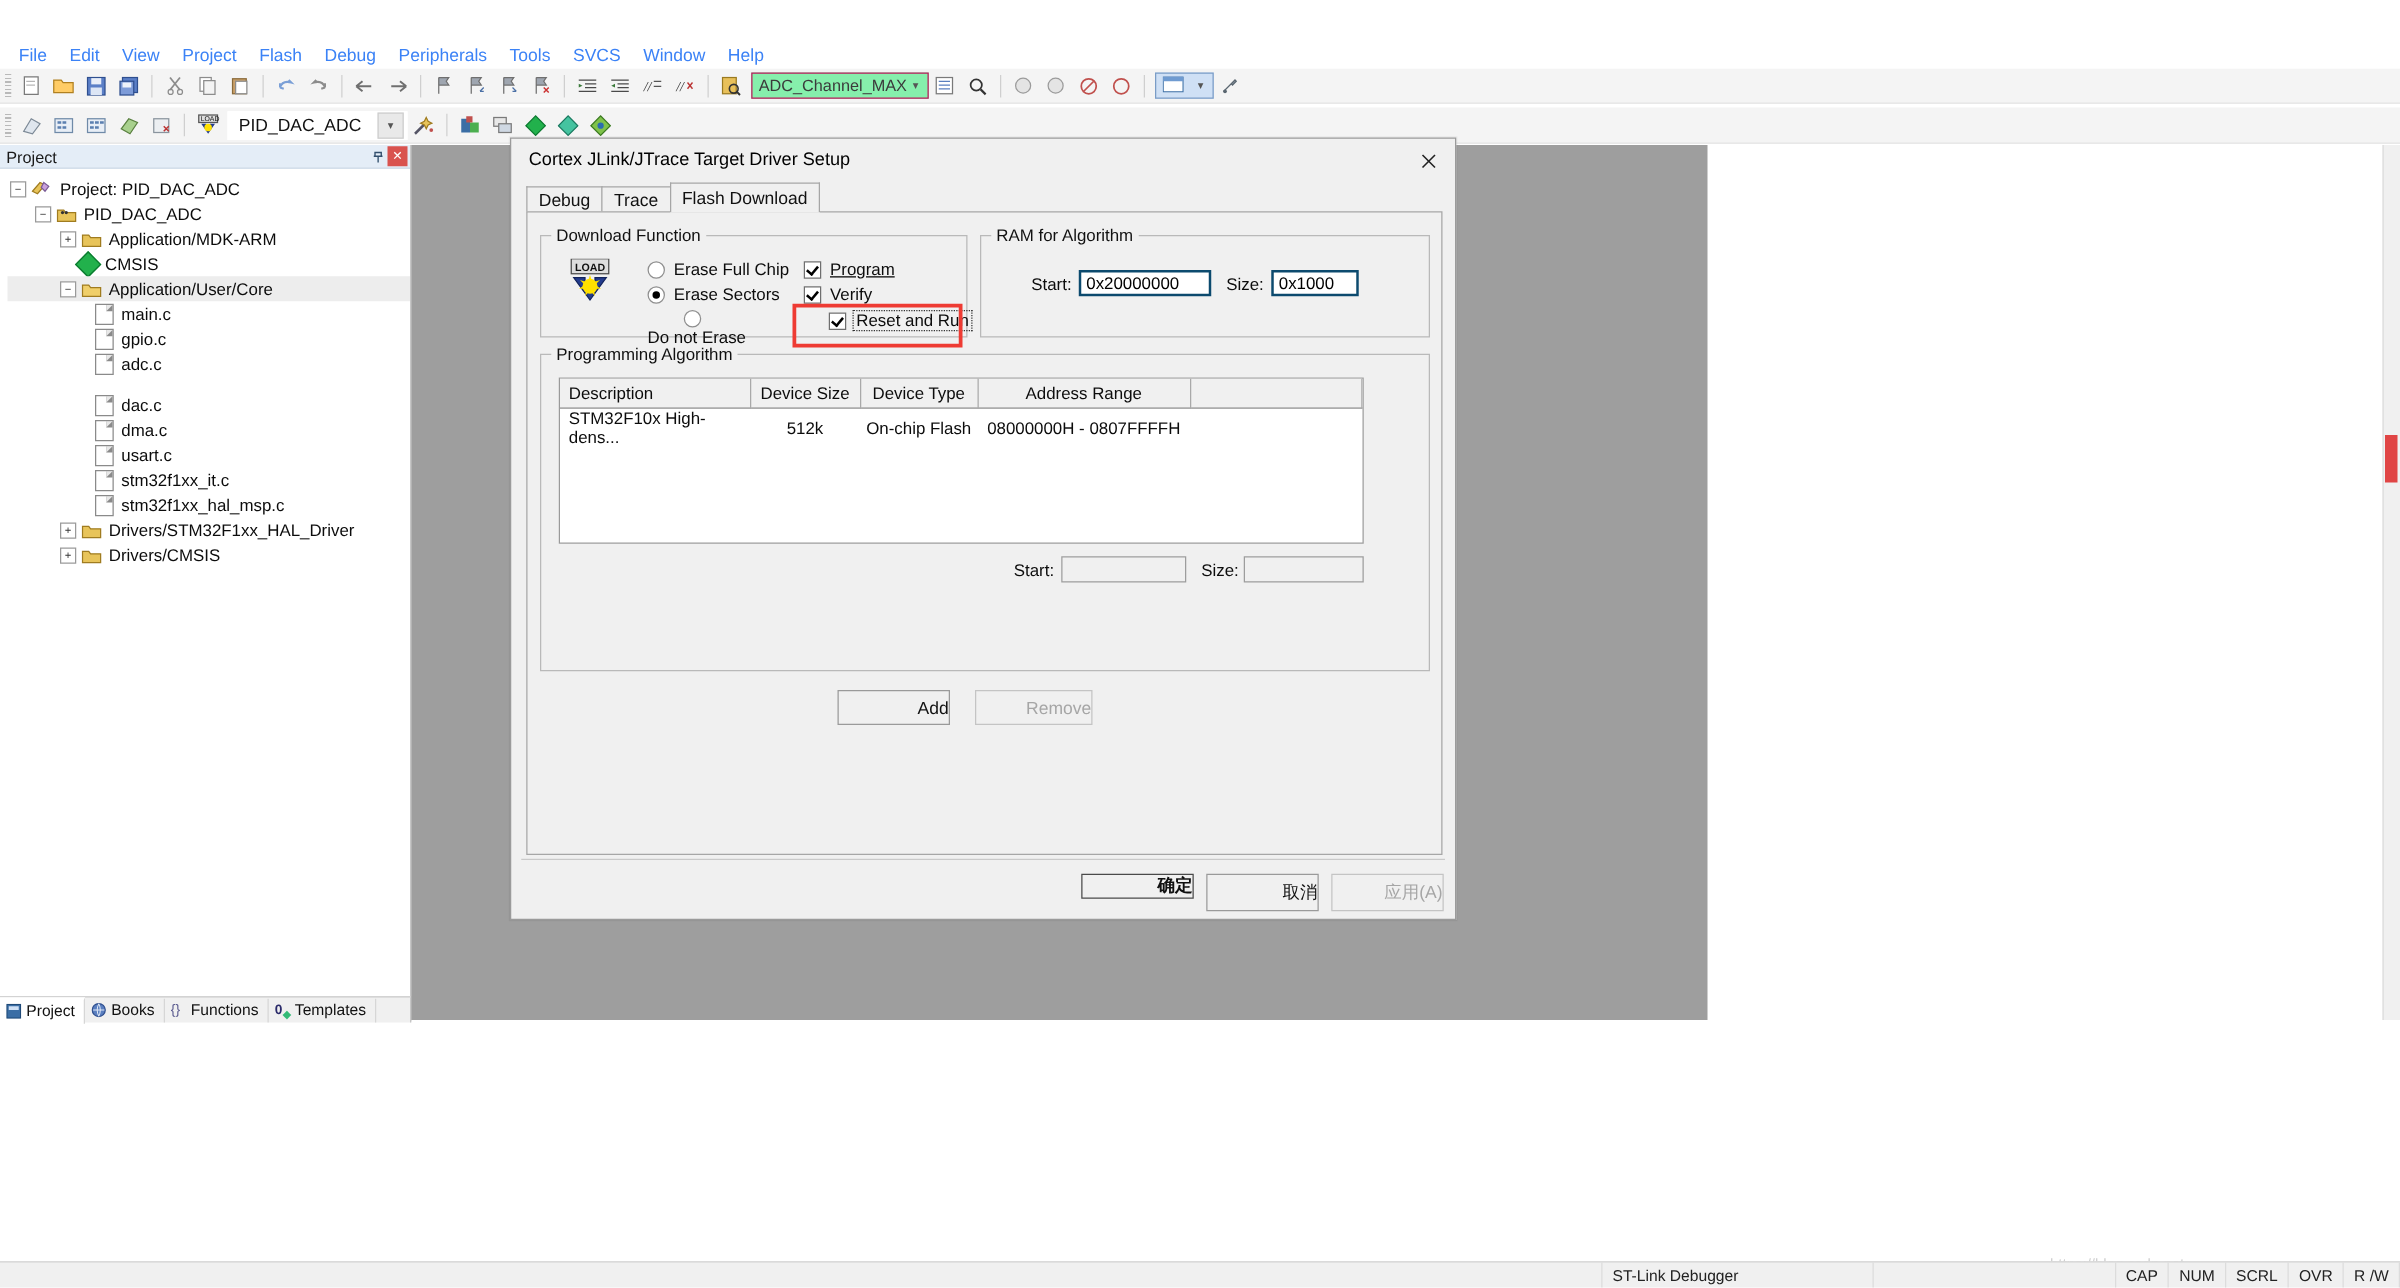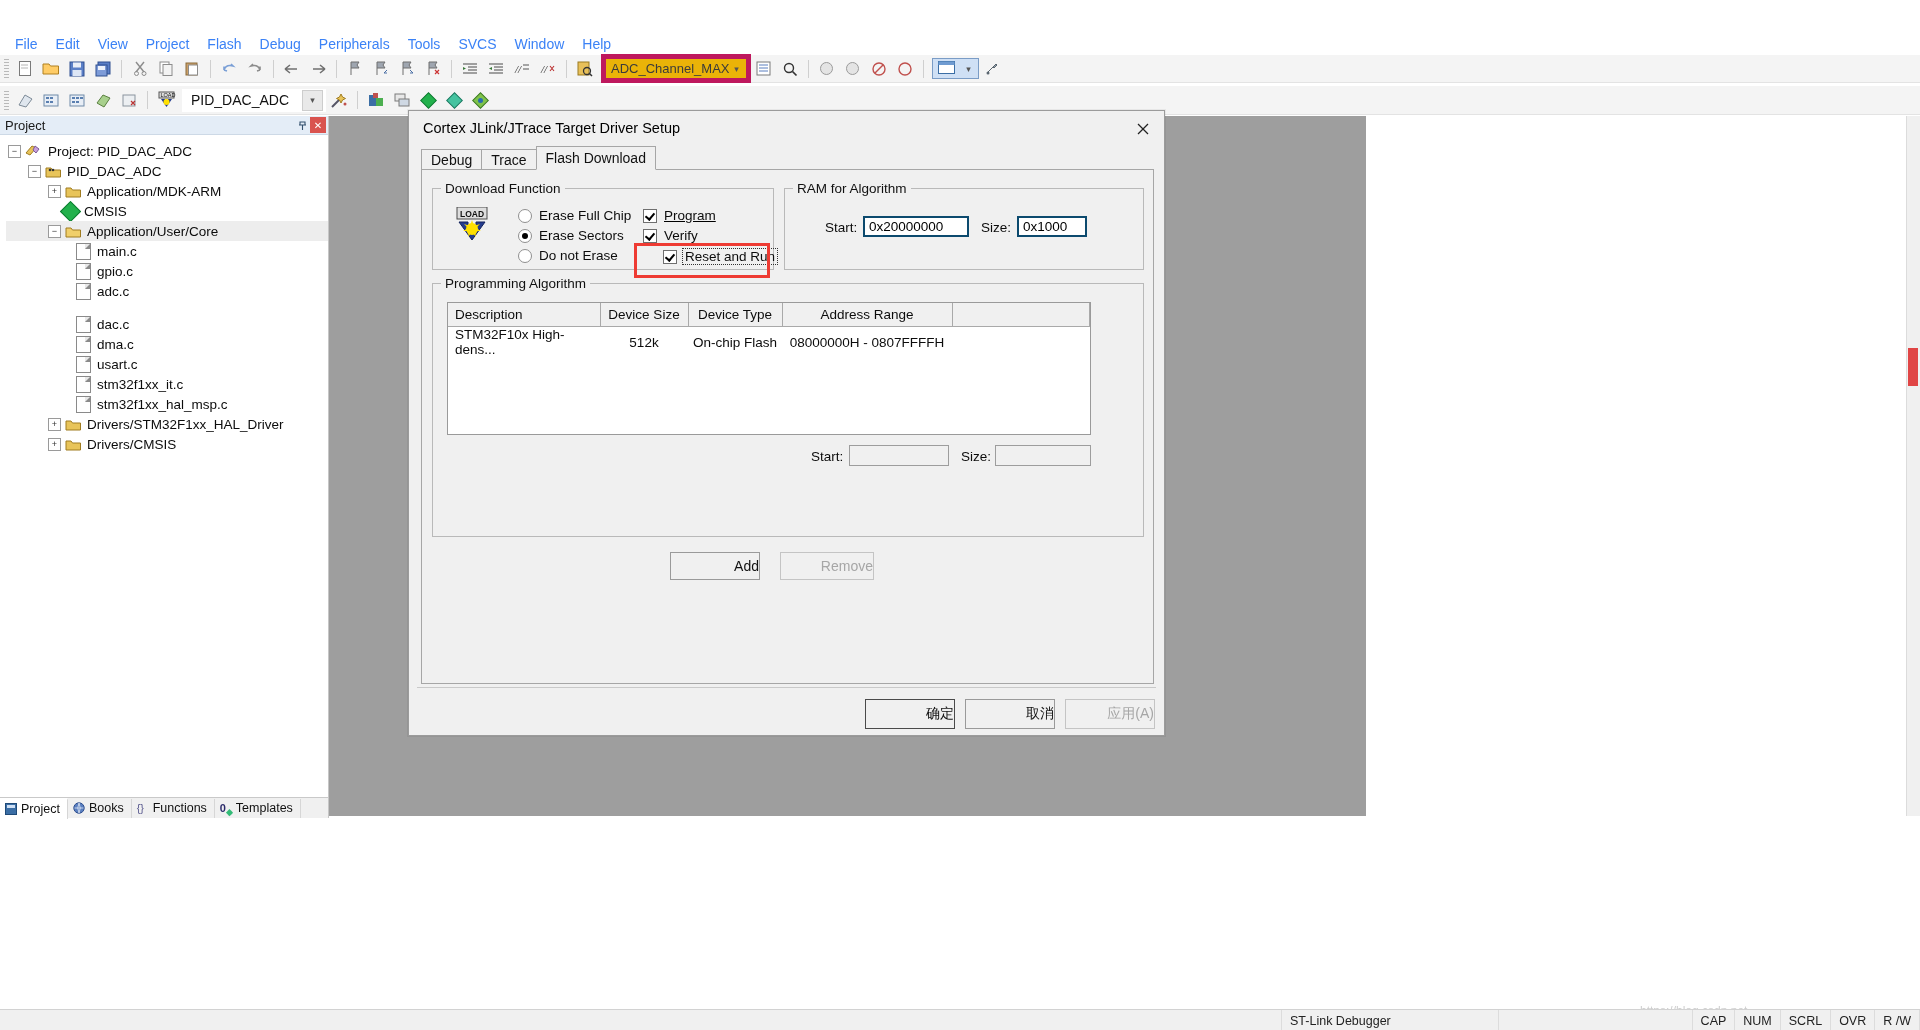--- a/index.html
+++ b/index.html
@@ -46,21 +46,21 @@
     position:absolute;left:0;width:1920px;height:27px;background:#f4f4f4;
     border-bottom:1px solid #e3e3e3;display:flex;align-items:center;
   }
   .toolbar.row1{top:55px;}
   .toolbar.row2{top:86px;height:28px;background:#f4f4f4;}
   .tb-grip{width:5px;height:19px;margin:0 3px 0 4px;
     background-image:repeating-linear-gradient(to bottom,#b9b9b9 0 1px,transparent 1px 3px);}
   .tb-btn{width:24px;height:22px;margin:0 1px;display:flex;align-items:center;justify-content:center;}
   .tb-sep{width:1px;height:18px;background:#cfcfcf;margin:0 5px;}
   .tb-combo{
-    height:19px;min-width:118px;background:#eab308;border:5px solid #be185d;
+    height:19px;min-width:118px;background:#86efac;border:1px solid #be185d;
     display:flex;align-items:center;font-size:13px;color:#3b3b3b;padding:0 2px 0 5px;margin-left:3px;
   }
   .tb-combo .txt{flex:1;white-space:nowrap;overflow:hidden;}
   .tb-combo .arrow{width:14px;text-align:center;font-size:9px;color:#555;}
   .tb-combo.plain{background:#fff;border:1px solid #b4b4b4;}
   .tb-combo.wide{min-width:110px;}
   .circ{width:11px;height:11px;border-radius:50%;border:1px solid #9b9b9b;background:#e4e4e4;}
 
   
   .proj-panel{
@@ -682,21 +682,21 @@
         <div class="row" style="position:absolute;left:85px;top:19px;">
           <span class="radio"></span>
           <span class="lbl">Erase Full Chip</span>
         </div>
         <div class="row" style="position:absolute;left:85px;top:39px;">
           <span class="radio">
               <span class="dot"></span>
             </span>
           <span class="lbl">Erase Sectors</span>
         </div>
-        <div class="row" style="position:absolute;left:85px;top:59px;">
+        <div class="row" style="position:absolute;left:85px;top:59px;flex-direction:column;">
           <span class="radio"></span>
           <span class="lbl">Do not Erase</span>
         </div>
 
         <div class="row" style="position:absolute;left:210px;top:19px;text-decoration:underline;">
           <span class="cbox on"></span>
           <span class="lbl">Program</span>
         </div>
         <div class="row" style="position:absolute;left:210px;top:39px;">
           <span class="cbox on"></span>
@@ -767,21 +767,21 @@
 
       <div class="btn" style="position:absolute;left:248px;top:382px;width:90px;">
         <span>Add</span>
       </div>
       <div class="btn dis" style="position:absolute;left:358px;top:382px;width:94px;">
         <span>Remove</span>
       </div>
     </div>
 
     <div class="sep-h" style="left:8px;top:576px;width:739px;"></div>
-    <div class="btn def" style="position:absolute;left:456px;top:588px;width:90px;height:30px;">
+    <div class="btn def" style="position:absolute;left:456px;top:588px;width:90px;height:20px;font-weight:bold;">
       <span>确定</span>
     </div>
     <div class="btn" style="position:absolute;left:556px;top:588px;width:90px;height:30px;">
       <span>取消</span>
     </div>
     <div class="btn dis" style="position:absolute;left:656px;top:588px;width:90px;height:30px;">
       <span>应用(A)</span>
     </div>
   </div>
 

